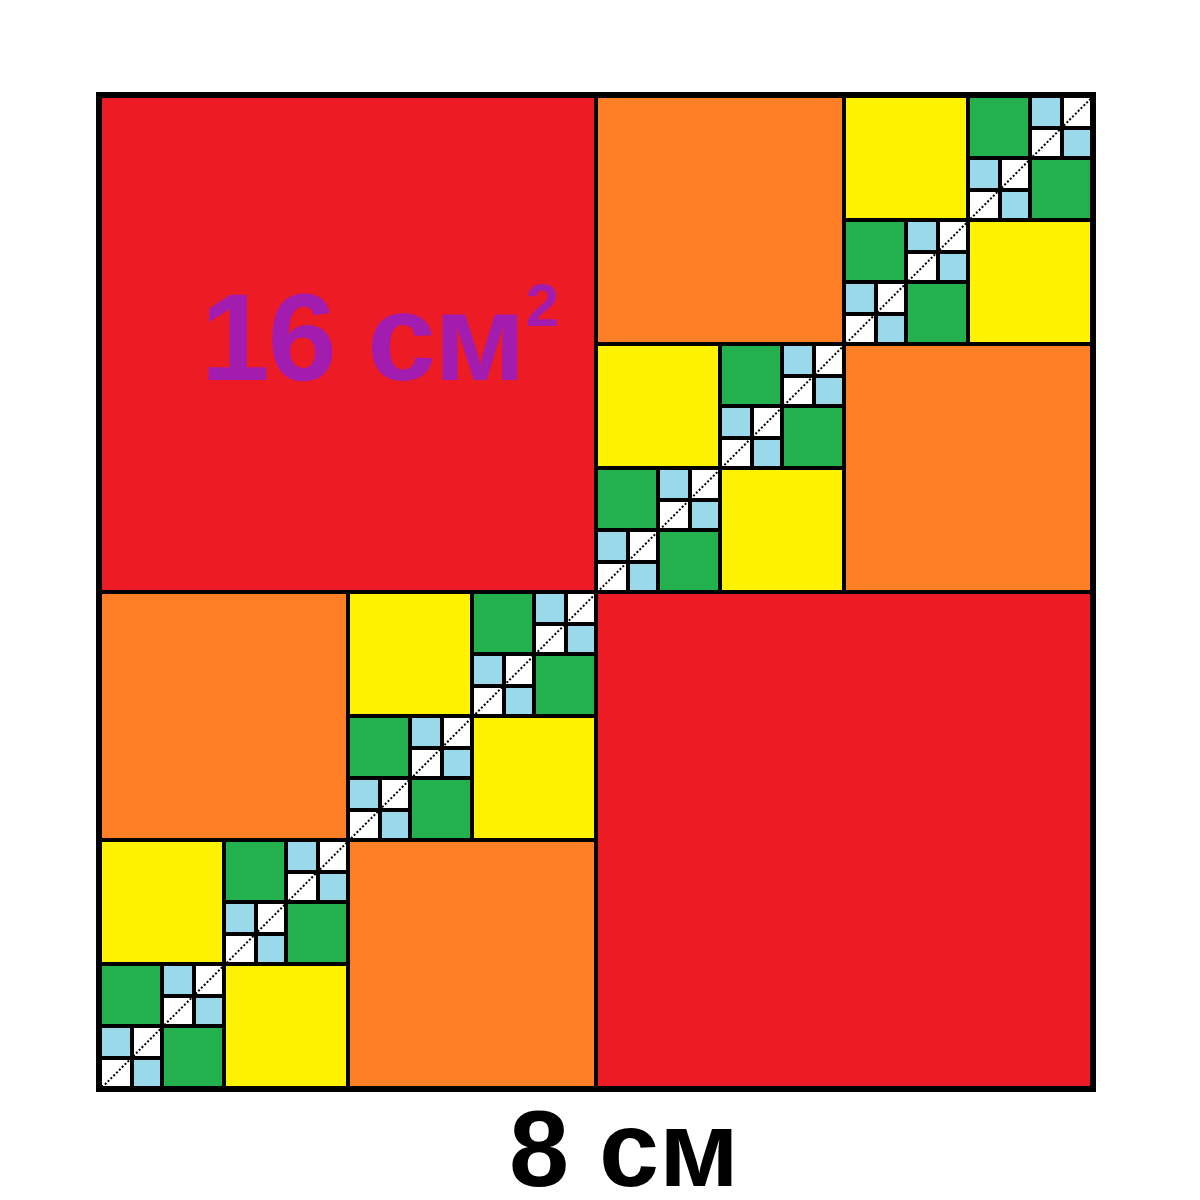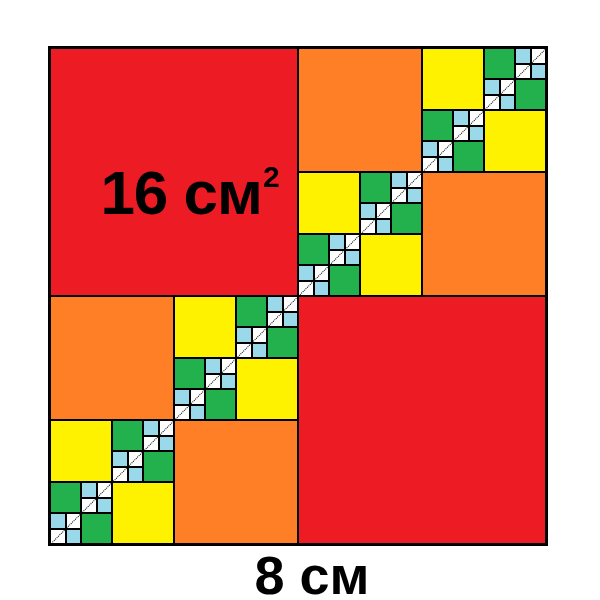--- a/index.html
+++ b/index.html
@@ -47,26 +47,25 @@
     transform: rotate(-45deg);
     z-index: 1;
   }
   .area-label {
     position: absolute;
     left: 140px;
     top: 122px;
     transform: translate(-50%, -50%);
     font-size: 62px;
     font-weight: bold;
-    color: #000000;
+    color: #a21caf;
     letter-spacing: -1px;
     white-space: nowrap;
     z-index: 5;
     line-height: 1;
-    margin-top: 23px;
   }
   .area-label .sup {
     font-size: 30px;
     vertical-align: 27px;
     margin-left: 1px;
     letter-spacing: 0;
   }
   .side-label {
     position: absolute;
     left: 312px;

